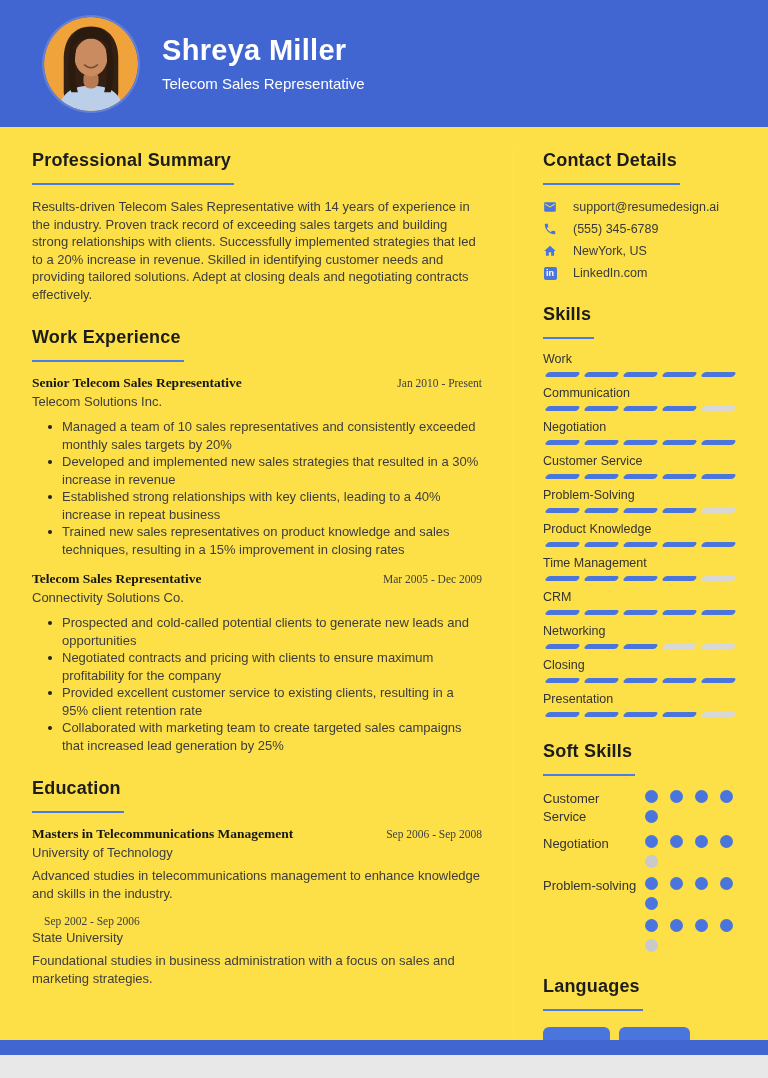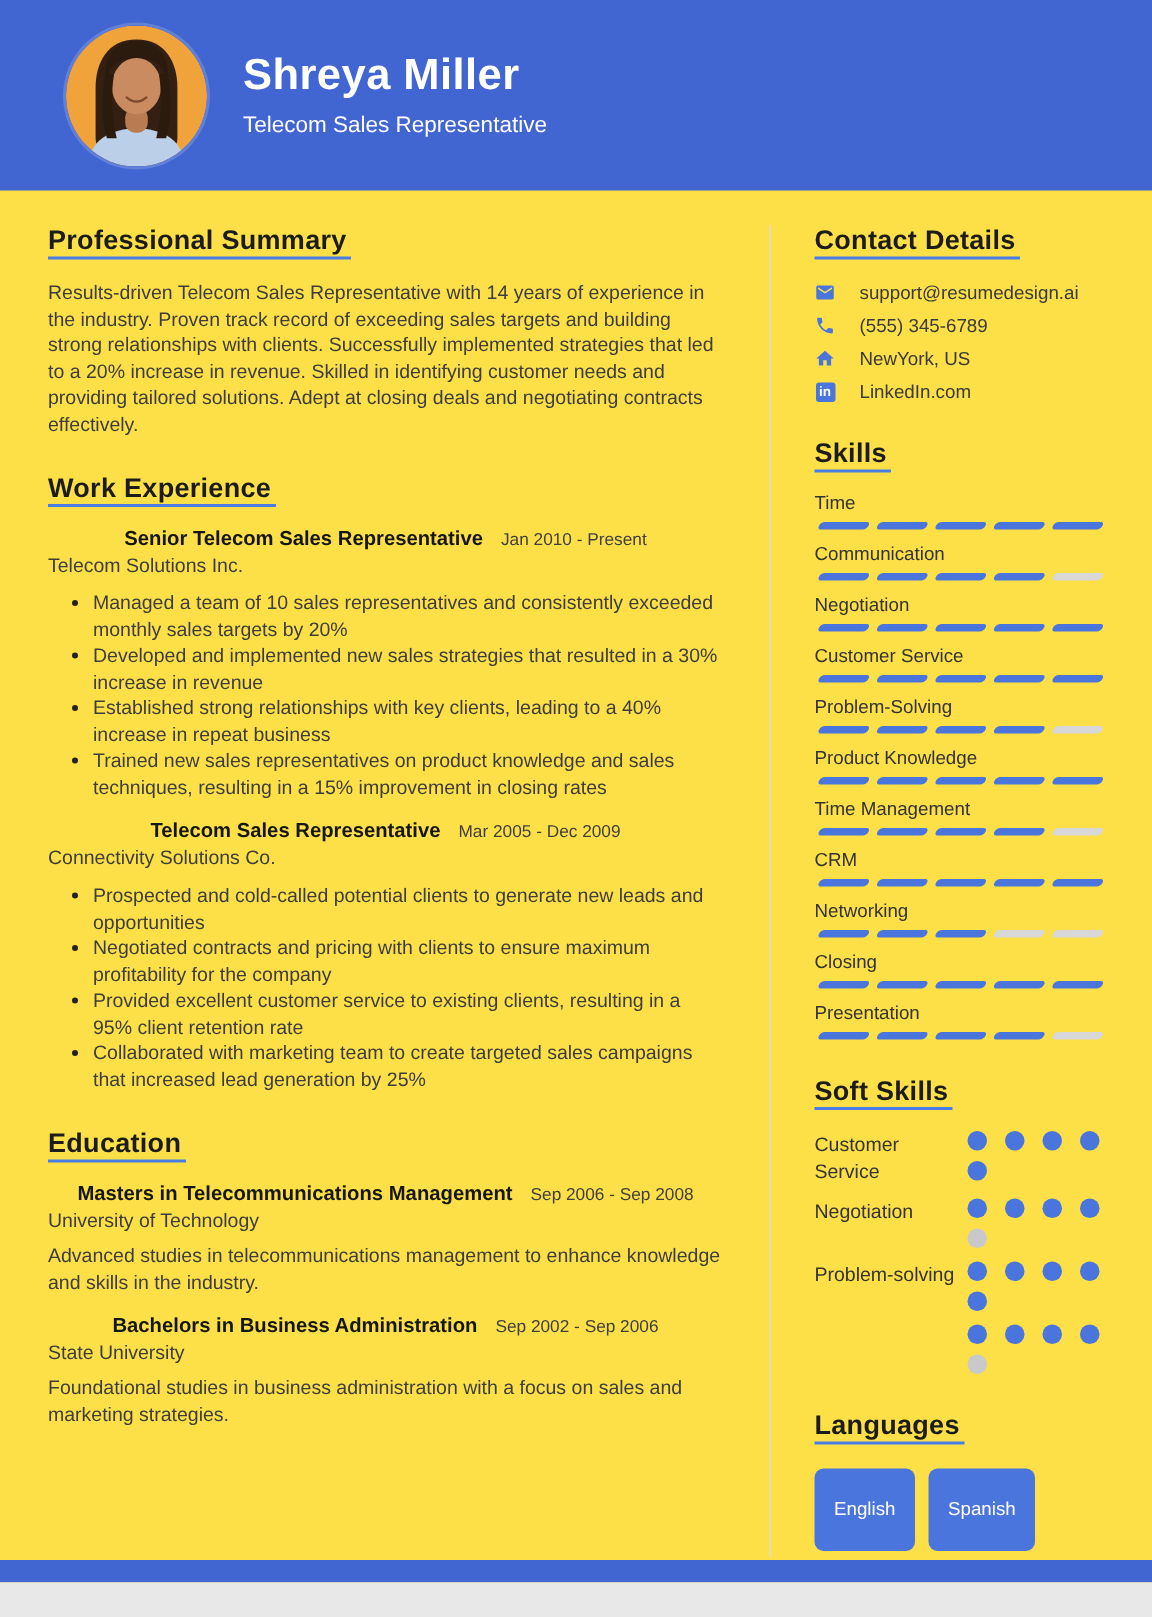--- a/index.html
+++ b/index.html
@@ -21,24 +21,24 @@
   .name{color:#ffffff;font-size:29px;font-weight:700;letter-spacing:.3px;line-height:1.1;margin:0;}
   .subtitle{color:#ffffff;font-size:15px;font-weight:400;margin-top:9px;}
   
   .col-left{position:absolute;left:32px;top:150px;width:450px;}
   .col-right{position:absolute;left:543px;top:150px;width:194px;}
   .divider{position:absolute;left:513px;top:150px;width:1px;height:888px;background:var(--divider);}
   .footer-bar{position:absolute;left:0;bottom:0;width:768px;height:15px;background:var(--blue);}
   
   .section{margin:0 0 24px 0;}
   .section-heading{font-size:18px;font-weight:700;color:#1c1c1c;letter-spacing:.2px;margin:0 0 13px 0;}
-  .section-heading span{display:inline-block;border-bottom:2px solid var(--underline);padding:0 3px 0 0;}
+  .section-heading span{display:inline-block;border-bottom:2px solid var(--underline);padding:0 3px 12px 0;}
   
   .para{font-size:13px;line-height:17.5px;color:#3d3d3d;margin:0;}
-  .entry-head{display:flex;justify-content:center;align-items:baseline;}
+  .entry-head{display:flex;justify-content:space-between;align-items:baseline;font-family:Liberation Serif, serif;}
   .entry-title{font-size:13.5px;font-weight:700;color:#161616;}
   .entry-dates{font-size:11.5px;color:#3f3f3f;white-space:nowrap;margin-left:12px;}
   .entry-sub{font-size:13px;color:#3d3d3d;margin-top:3px;}
   ul.bullets{list-style:none;margin:9px 0 13px 0;padding:0 0 0 16px;}
   ul.bullets li{position:relative;font-size:13px;line-height:17.5px;padding-left:14px;margin:0;}
   ul.bullets li::before{content:"";position:absolute;left:0;top:7px;width:4px;height:4px;border-radius:50%;background:#222;}
   .edu-entry{margin-bottom:6px;}
   .edu-desc{font-size:13px;line-height:17.5px;margin:7px 0 13px 0;}
   
   .contact-list{margin-top:15px;}
@@ -158,21 +158,20 @@
             <div class="entry-head">
               <div class="entry-title">Masters in Telecommunications Management</div>
               <div class="entry-dates">Sep 2006 - Sep 2008</div>
             </div>
             <div class="entry-sub">University of Technology</div>
             <p class="edu-desc">Advanced studies in telecommunications management to enhance knowledge and skills in the industry.</p>
           </div>
 
           <div class="edu-entry">
             <div class="entry-head">
-              <div class="entry-title">Bachelors in Business Administration</div>
               <div class="entry-dates">Sep 2002 - Sep 2006</div>
             </div>
             <div class="entry-sub">State University</div>
             <p class="edu-desc">Foundational studies in business administration with a focus on sales and marketing strategies.</p>
           </div>
         </div>
     </div>
 
   </div>
 
@@ -216,21 +215,21 @@
             <span class="contact-value">LinkedIn.com</span>
           </div>
         </div>
     </div>
 
     <div class="section">
       <h2 class="section-heading"><span>Skills</span></h2>
       <div class="skills-list">
 
           <div class="skill-item">
-            <div class="skill-label">Time</div>
+            <div class="skill-label">Work</div>
             <div class="skill-bar">
               <span class="seg fill"></span>
               <span class="seg fill"></span>
               <span class="seg fill"></span>
               <span class="seg fill"></span>
               <span class="seg fill"></span>
             </div>
           </div>
 
           <div class="skill-item">

